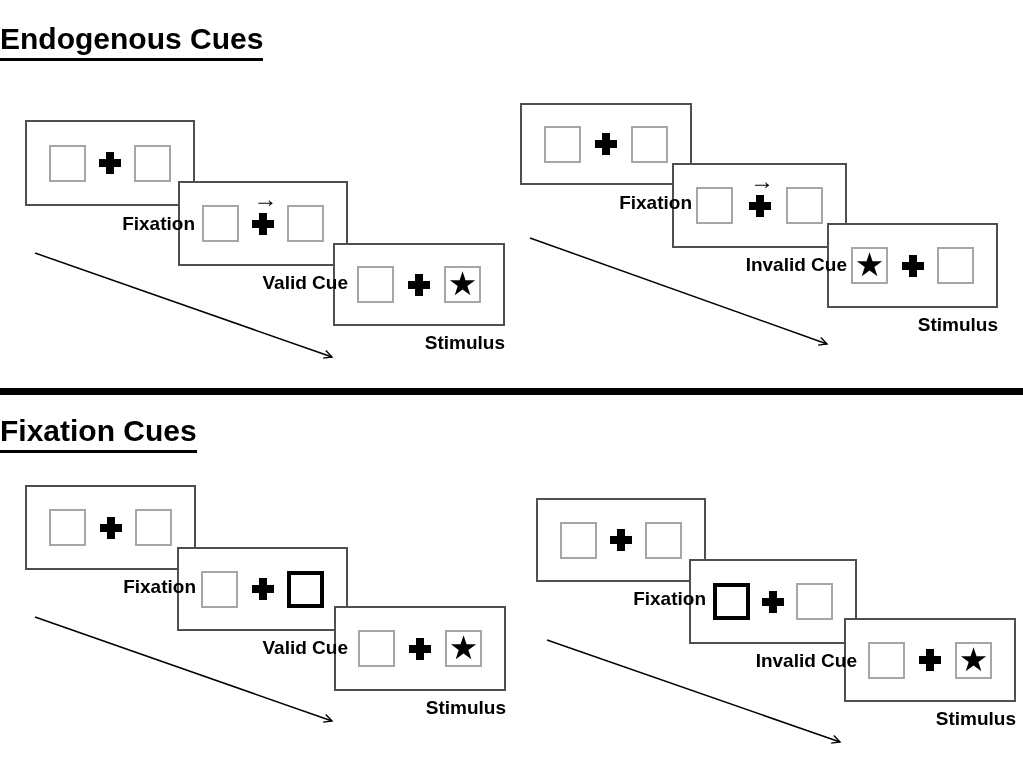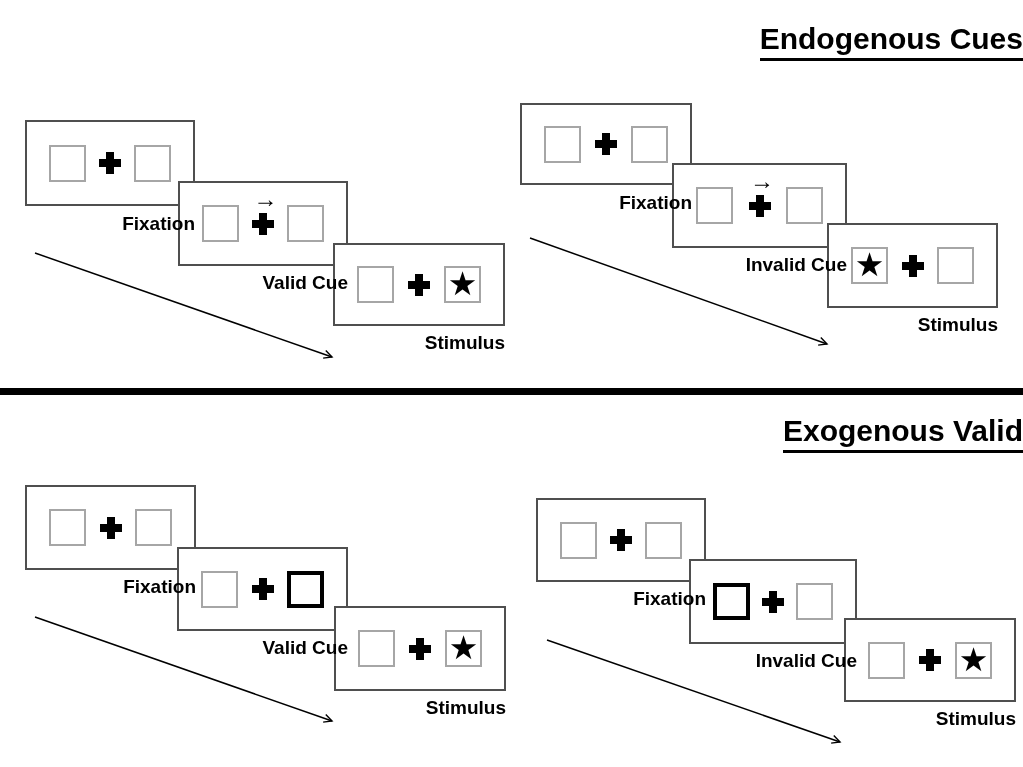--- a/index.html
+++ b/index.html
@@ -1,21 +1,21 @@
 <!DOCTYPE html>
 <html><head>
 <meta charset="utf-8">
 <style>
   html,body{margin:0;padding:0;}
   body{
     width:1023px;height:767px;position:relative;background:#ffffff;
     font-family:"Liberation Sans", sans-serif;color:#000;overflow:hidden;
   }
   .title{
-    position:absolute;left:0;width:1023px;text-align:right;
+    position:absolute;left:0;width:1023px;text-align:left;
     font-size:30px;font-weight:700;letter-spacing:0px;z-index:5;
   }
   .title .underline{border-bottom:3px solid #000;padding-bottom:2px;display:inline-block;}
   .title-endo{top:22px;}
   .title-exo{top:414px;}
   .divider{
     position:absolute;left:0;top:388px;width:1023px;height:7px;background:#000;z-index:5;
   }
   .panel{
     position:absolute;background:#fff;border:2px solid #4f4f4f;box-sizing:border-box;
@@ -80,21 +80,21 @@
   <line x1="530" y1="238" x2="827" y2="344" stroke="#000" stroke-width="1.5" marker-end="url(#ah)"></line>
   <line x1="35" y1="617" x2="332" y2="721" stroke="#000" stroke-width="1.5" marker-end="url(#ah)"></line>
   <line x1="547" y1="640" x2="840" y2="742" stroke="#000" stroke-width="1.5" marker-end="url(#ah)"></line>
 </svg>
 
 <div class="title title-endo">
   <span class="underline">Endogenous Cues</span>
 </div>
 <div class="divider"></div>
 <div class="title title-exo">
-  <span class="underline">Exogenous Valid</span>
+  <span class="underline">Fixation Cues</span>
 </div>
 
 <div class="panel tl-fix">
   <div class="box"></div>
   <div class="center">
       <div class="cross"></div>
     </div>
   <div class="box"></div>
 </div>
 <div class="plabel tl-fix-l">Fixation</div>

